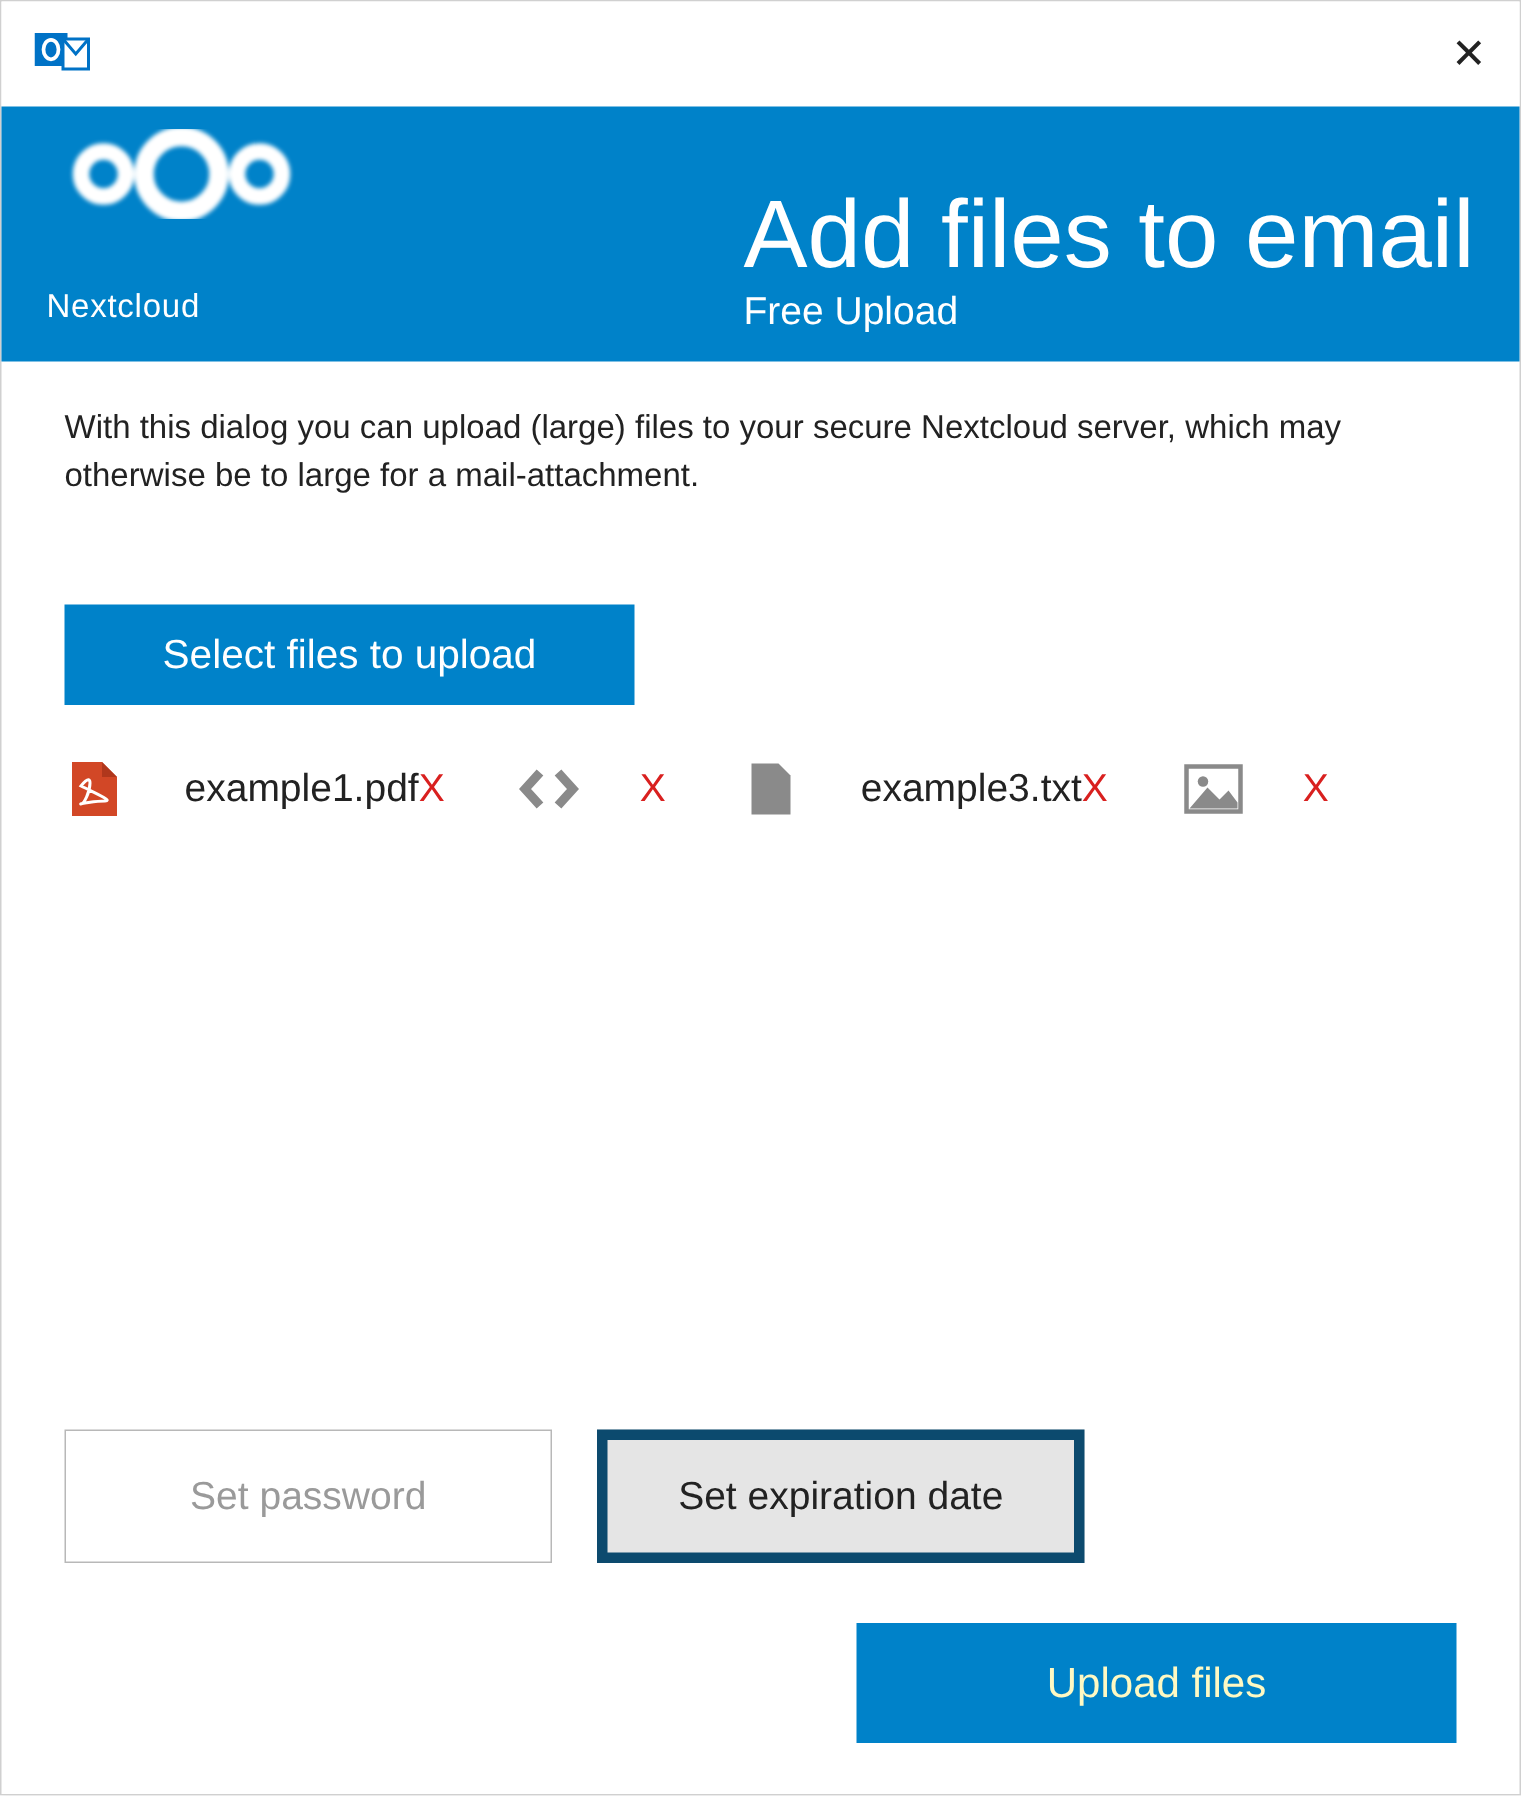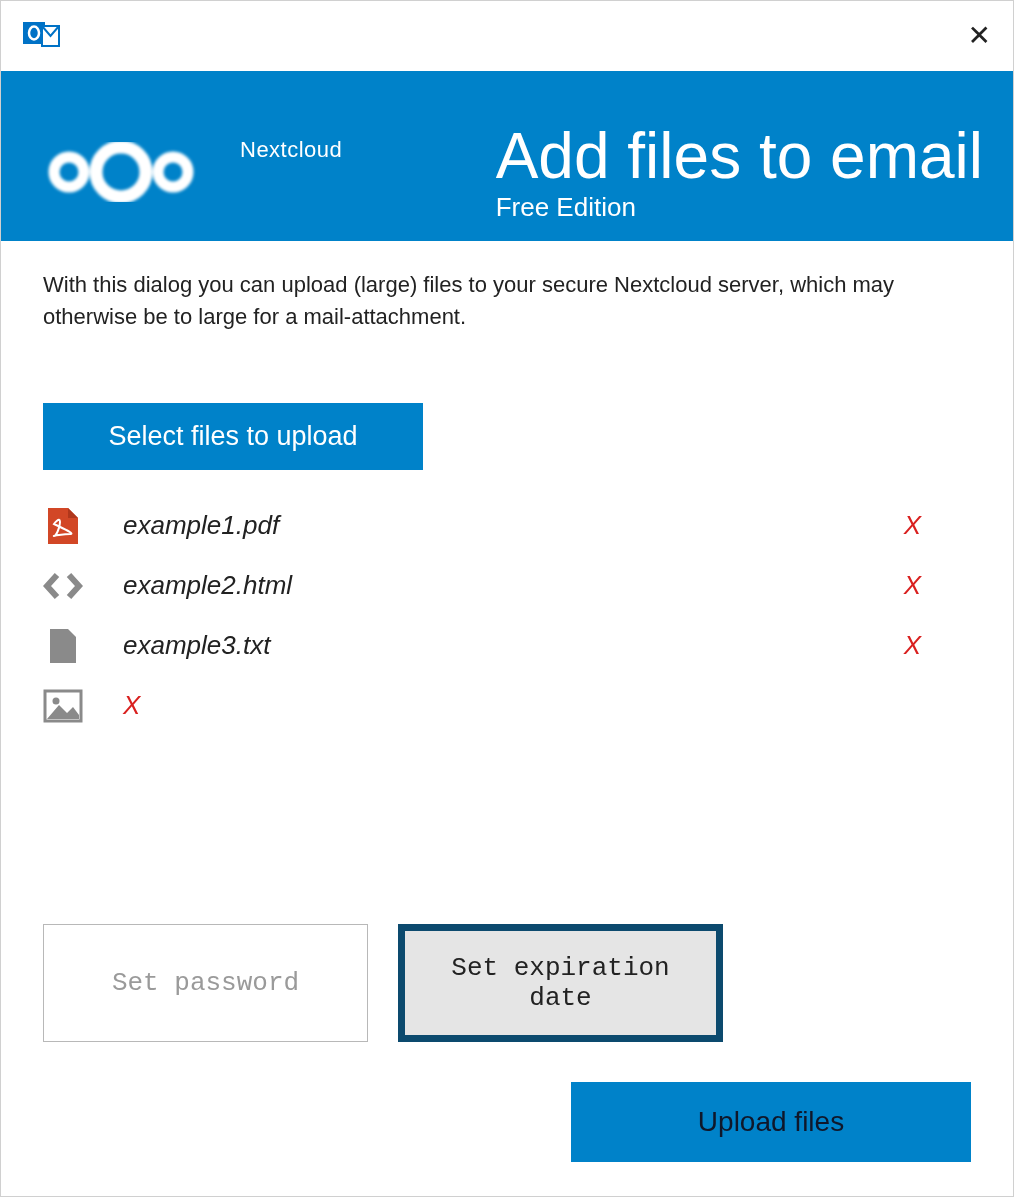--- a/index.html
+++ b/index.html
@@ -47,21 +47,21 @@
       background: #0082c9;
       color: #ffffff;
       padding: 20px 30px 18px 30px;
       display: flex;
       align-items: flex-end;
       justify-content: space-between;
       height: 170px;
     }
     .banner-left {
       display: flex;
-      flex-direction: row;
+      flex-direction: column;
       align-items: flex-start;
       padding-bottom: 6px;
       gap: 29px;
     }
     .nc-logo {
       margin-bottom: 6px;
     }
     .nc-name {
       font-size: 22px;
       font-weight: 300;
@@ -103,22 +103,21 @@
       font-size: 27px;
       font-weight: 400;
       padding: 18px 36px;
       width: 380px;
       cursor: pointer;
       font-family: inherit;
     }
     .file-list {
       margin-top: 26px;
       display: flex;
-      flex-direction: column;
-      font-style: italic;
+      flex-direction: row;
     }
     .file-row {
       display: flex;
       align-items: center;
       padding: 10px 0;
     }
     .file-icon {
       width: 40px;
       height: 40px;
       display: flex;
@@ -144,21 +143,21 @@
       margin-top: auto;
     }
     .options-row {
       display: flex;
       gap: 30px;
       margin-bottom: 40px;
     }
     .option-btn {
       padding: 22px 10px;
       font-size: 26px;
-      font-family: Liberation Mono, monospace;
+      font-family: Liberation Sans, sans-serif;
       cursor: pointer;
       border: none;
       text-align: center;
     }
     .password-btn {
       width: 325px;
       background: #ffffff;
       border: 1px solid #b8b8b8;
       color: #9a9a9a;
     }
@@ -167,21 +166,21 @@
       background: #e5e5e5;
       color: #222;
       border: 7px solid #0c4a6e;
     }
     .upload-row {
       display: flex;
       justify-content: flex-end;
     }
     .upload-btn {
       background: #0082c9;
-      color: #0f172a;
+      color: #fef9c3;
       border: none;
       font-size: 28px;
       font-weight: 400;
       padding: 24px 10px;
       width: 400px;
       text-align: center;
       cursor: pointer;
       font-family: inherit;
     }
   </style>
@@ -219,21 +218,21 @@
             <circle cx="38" cy="35" r="15" fill="none" stroke="#ffffff" stroke-width="11"></circle>
             <circle cx="90" cy="35" r="25" fill="none" stroke="#ffffff" stroke-width="13"></circle>
             <circle cx="142" cy="35" r="15" fill="none" stroke="#ffffff" stroke-width="11"></circle>
           </g>
         </svg>
       </div>
       <div class="nc-name">Nextcloud</div>
     </div>
     <div class="banner-right">
       <div class="banner-title">Add files to email</div>
-      <div class="banner-subtitle">Free Edition</div>
+      <div class="banner-subtitle">Free Upload</div>
     </div>
   </div>
 
   <div class="content">
     <div class="description">With this dialog you can upload (large) files to your secure Nextcloud server, which may otherwise be to large for a mail-attachment.</div>
 
     <button class="select-button">Select files to upload</button>
 
     <div class="file-list">
 
@@ -249,21 +248,20 @@
         <div class="file-remove">X</div>
       </div>
 
       <div class="file-row">
         <div class="file-icon">
           <svg width="40" height="30" viewBox="0 0 40 30">
             <path d="M 14 4 L 4 15 L 14 26" fill="none" stroke="#8a8a8a" stroke-width="6" stroke-linecap="butt" stroke-linejoin="miter"></path>
             <path d="M 26 4 L 36 15 L 26 26" fill="none" stroke="#8a8a8a" stroke-width="6" stroke-linecap="butt" stroke-linejoin="miter"></path>
           </svg>
         </div>
-        <div class="file-name">example2.html</div>
         <div class="file-remove">X</div>
       </div>
 
       <div class="file-row">
         <div class="file-icon">
           <svg width="30" height="38" viewBox="0 0 30 38">
             <path d="M 2 2 L 20 2 L 28 10 L 28 36 L 2 36 Z" fill="#8a8a8a"></path>
           </svg>
         </div>
         <div class="file-name">example3.txt</div>

